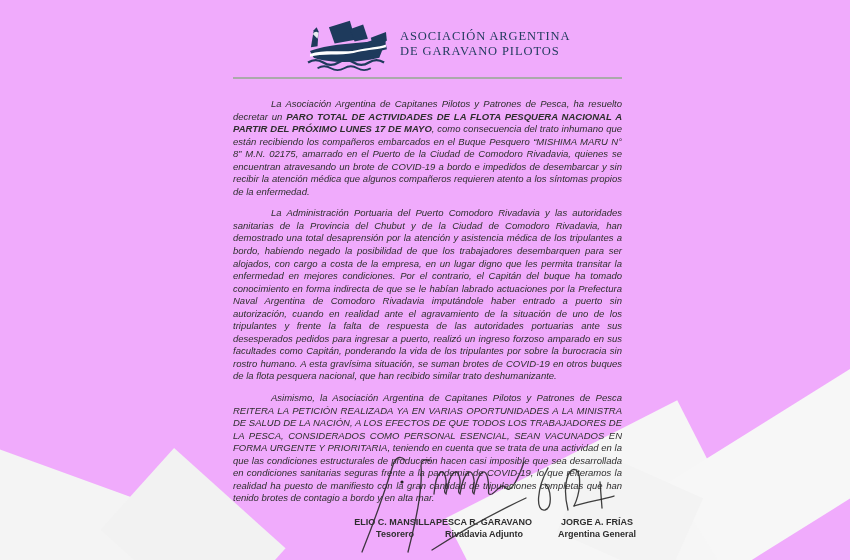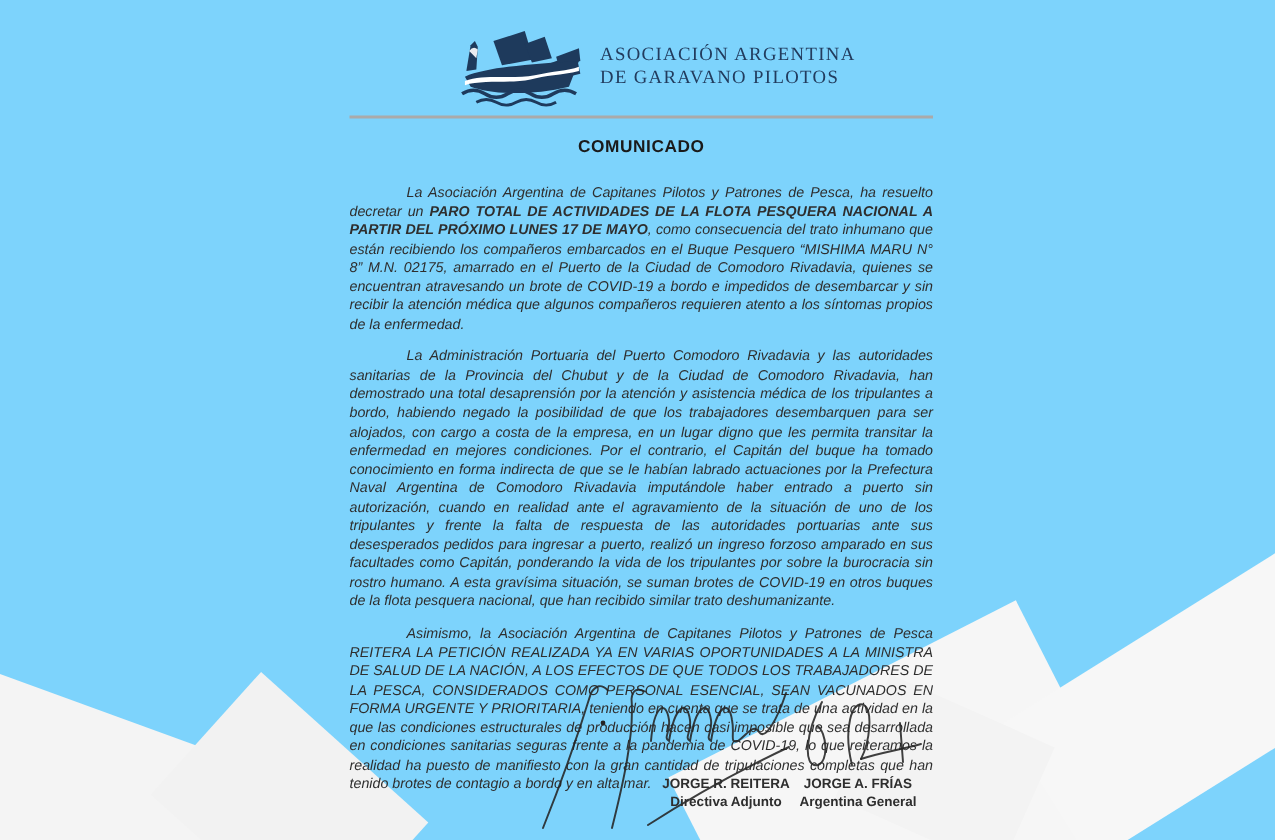--- a/index.html
+++ b/index.html
@@ -1,17 +1,17 @@
 <!DOCTYPE html>
 <html><head>
 <meta charset="utf-8">
 <style>
   html,body { margin:0; padding:0; background:#ffffff; }
   .page {
-    position:relative; width:850px; height:560px; background:#7dd3fc;
+    position:relative; width:850px; height:560px; background:#f0abfc;
     overflow:hidden; font-family:"Liberation Sans", sans-serif;
   }
 
   
   .wm { position:absolute; pointer-events:none; }
   .wm1 { left:-50px; bottom:-46px; width:280px; height:120px; background:#f4f4f4; transform:rotate(20deg); }
   .wm2 { left:118px; bottom:-34px; width:150px; height:110px; background:#f2f2f2; transform:rotate(42deg); }
   .wm3 { left:470px; bottom:-60px; width:260px; height:170px; background:#f6f6f6; transform:rotate(-27deg); }
   .wm4 { right:-70px; top:410px; width:240px; height:110px; background:#f7f7f7; transform:rotate(-32deg); }
   .wm5 { left:570px; top:470px; width:120px; height:90px; background:#f3f3f3; transform:rotate(24deg); }
@@ -44,21 +44,21 @@
     position:absolute; left:238px; top:521px; width:96px; text-align:center;
     font-weight:bold; font-size:9.5px; line-height:12.5px; color:#2e2e2e;
   }
 
   .sig-block {
     position:absolute; top:517px; width:112px; text-align:center;
     font-weight:bold; font-size:9px; line-height:11.5px; color:#2e2e2e;
   }
   .sig-1 { left:339px; }
   .sig-2 { left:428px; }
-  .sig-3 { left:516px; }
+  .sig-3 { left:541px; }
 
   .sig-svg { position:absolute; pointer-events:none; }
   .sigsvg-1 { left:352px; top:452px; }
   .sigsvg-2 { left:426px; top:452px; }
   .sigsvg-3 { left:520px; top:458px; }
   .sig-stroke { fill:none; stroke:#242424; stroke-width:1.3; stroke-linecap:round; opacity:0.88; }
 </style>
 </head>
 <body>
 
@@ -95,21 +95,20 @@
         <path d="M14,56 q7,-4 14,0 q7,4 14,0 q7,-4 14,0 q7,4 14,0" fill="none" stroke="#1e3a5c" stroke-width="2"></path>
       </svg>
       <div class="org-name">
         <div>ASOCIACIÓN ARGENTINA</div>
         <div>DE GARAVANO PILOTOS</div>
       </div>
     </div>
 
     <div class="divider"></div>
 
-    <div class="title">COMUNICADO</div>
 
     <p class="para"><span>La Asociación Argentina de Capitanes Pilotos y Patrones de Pesca, ha resuelto decretar un </span><span class="bold">PARO TOTAL DE ACTIVIDADES DE LA FLOTA PESQUERA NACIONAL A PARTIR DEL PRÓXIMO LUNES 17 DE MAYO</span><span>, como consecuencia del trato inhumano que están recibiendo los compañeros embarcados en el Buque Pesquero “MISHIMA MARU N° 8” M.N. 02175, amarrado en el Puerto de la Ciudad de Comodoro Rivadavia, quienes se encuentran atravesando un brote de COVID-19 a bordo e impedidos de desembarcar y sin recibir la atención médica que algunos compañeros requieren atento a los síntomas propios de la enfermedad.</span></p>
     <p class="para follow"><span>La Administración Portuaria del Puerto Comodoro Rivadavia y las autoridades sanitarias de la Provincia del Chubut y de la Ciudad de Comodoro Rivadavia, han demostrado una total desaprensión por la atención y asistencia médica de los tripulantes a bordo, habiendo negado la posibilidad de que los trabajadores desembarquen para ser alojados, con cargo a costa de la empresa, en un lugar digno que les permita transitar la enfermedad en mejores condiciones. Por el contrario, el Capitán del buque ha tomado conocimiento en forma indirecta de que se le habían labrado actuaciones por la Prefectura Naval Argentina de Comodoro Rivadavia imputándole haber entrado a puerto sin autorización, cuando en realidad ante el agravamiento de la situación de uno de los tripulantes y frente la falta de respuesta de las autoridades portuarias ante sus desesperados pedidos para ingresar a puerto, realizó un ingreso forzoso amparado en sus facultades como Capitán, ponderando la vida de los tripulantes por sobre la burocracia sin rostro humano. A esta gravísima situación, se suman brotes de COVID-19 en otros buques de la flota pesquera nacional, que han recibido similar trato deshumanizante.</span></p>
     <p class="para follow"><span>Asimismo, la Asociación Argentina de Capitanes Pilotos y Patrones de Pesca REITERA LA PETICIÓN REALIZADA YA EN VARIAS OPORTUNIDADES A LA MINISTRA DE SALUD DE LA NACIÓN, A LOS EFECTOS DE QUE TODOS LOS TRABAJADORES DE LA PESCA, CONSIDERADOS COMO PERSONAL ESENCIAL, SEAN VACUNADOS EN FORMA URGENTE Y PRIORITARIA, teniendo en cuenta que se trata de una actividad en la que las condiciones estructurales de producción hacen casi imposible que sea desarrollada en condiciones sanitarias seguras frente a la pandemia de COVID-19, lo que reiteramos la realidad ha puesto de manifiesto con la gran cantidad de tripulaciones completas que han tenido brotes de contagio a bordo y en alta mar.</span></p>
 
   </div>
 
 
   <svg class="sig-svg sigsvg-1" width="95" height="104" viewBox="0 0 95 104">
     <path class="sig-stroke" d="M10,100 C22,70 34,36 42,10 q5,-8 11,-2"></path>
@@ -122,22 +121,26 @@
     <path class="sig-stroke" d="M6,98 C34,80 66,62 100,46"></path>
   </svg>
 
   <svg class="sig-svg sigsvg-3" width="108" height="78" viewBox="0 0 108 78">
     <path class="sig-stroke" d="M28,10 C17,30 15,54 25,52 C33,50 31,30 25,26"></path>
     <path class="sig-stroke" d="M48,52 C42,28 48,8 56,12 C62,16 60,36 54,48"></path>
     <path class="sig-stroke" d="M54,48 C66,44 80,42 94,38"></path>
     <path class="sig-stroke" d="M80,24 L82,50"></path>
   </svg>
 
+  <div class="sig-block sig-1">
+    <div>ELIO C. MANSILLA</div>
+    <div>Tesorero</div>
+  </div>
   <div class="sig-block sig-2">
-    <div>JORGE R. REITERA</div>
-    <div>Directiva Adjunto</div>
+    <div>PESCA R. GARAVANO</div>
+    <div>Rivadavia Adjunto</div>
   </div>
   <div class="sig-block sig-3">
     <div>JORGE A. FRÍAS</div>
     <div>Argentina General</div>
   </div>
 
 </div>
 
 </body></html>

